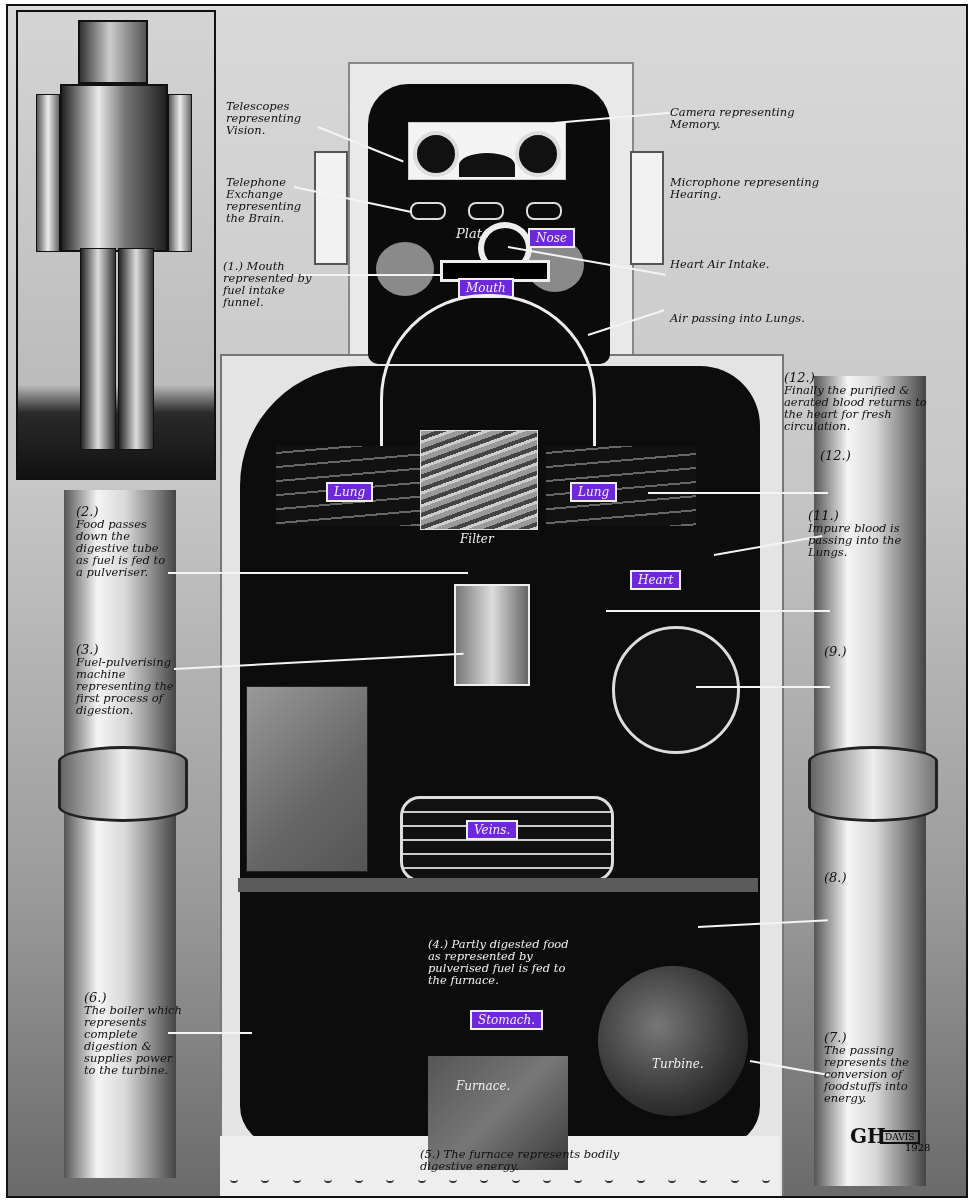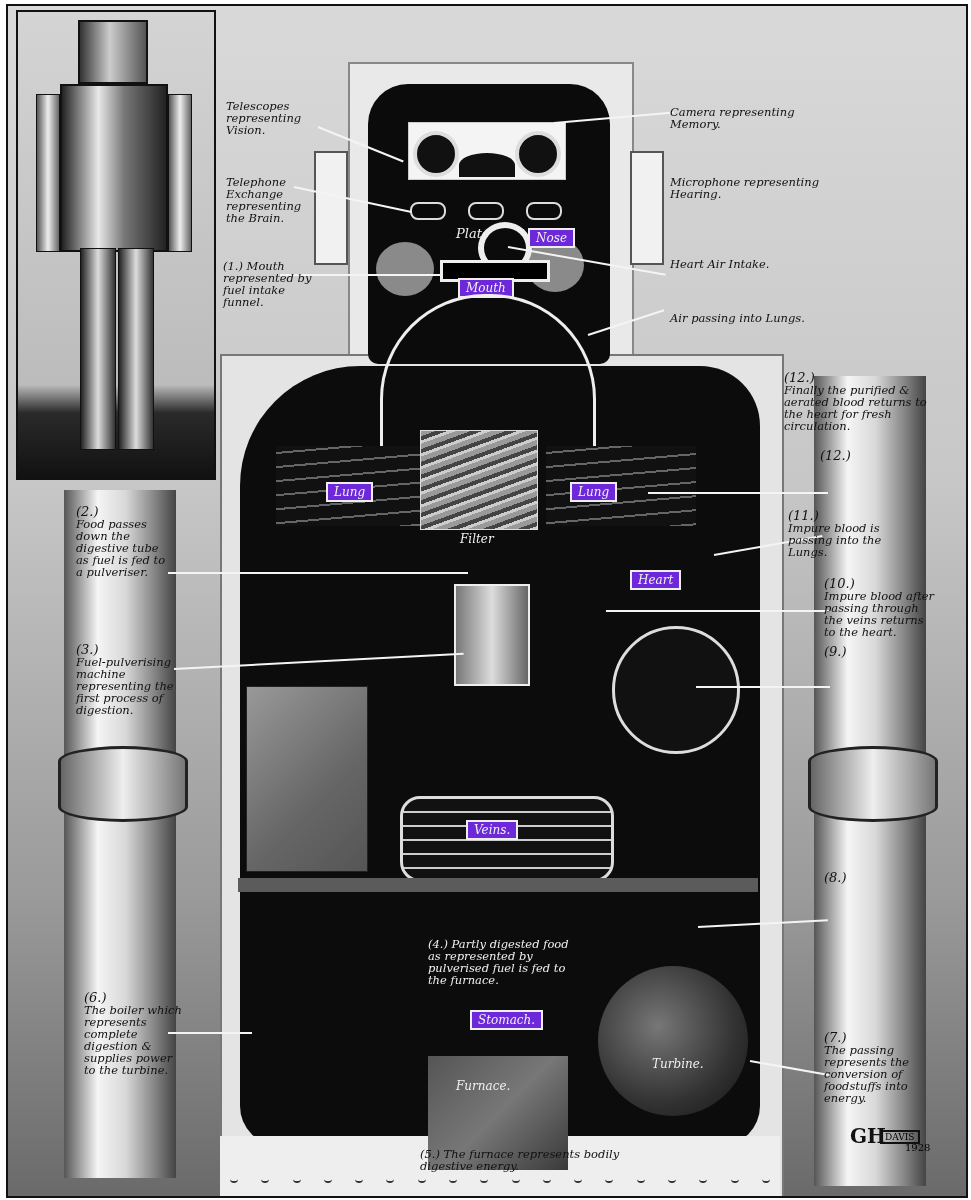--- a/index.html
+++ b/index.html
@@ -200,27 +200,23 @@
     <span>The furnace represents bodily digestive energy.</span>
   </div>
 
   <div class="label" style="left:776px;top:366px;width:160px;">
     <span class="num">(12.)</span>
     <span>Finally the purified &amp; aerated blood returns to the heart for fresh circulation.</span>
   </div>
   <div class="label" style="left:812px;top:444px;width:120px;">
     <span class="num">(12.)</span>
   </div>
-  <div class="label" style="left:780px;top:504px;width:112px;">
+  <div class="label" style="left:800px;top:504px;width:112px;">
     <span class="num">(11.)</span>
     <span>Impure blood is passing into the Lungs.</span>
-  </div>
-  <div class="label" style="left:816px;top:572px;width:112px;">
-    <span class="num">(10.)</span>
-    <span>Impure blood after passing through the veins returns to the heart.</span>
   </div>
   <div class="label" style="left:816px;top:640px;width:116px;">
     <span class="num">(9.)</span>
   </div>
   <div class="label" style="left:816px;top:866px;width:116px;">
     <span class="num">(8.)</span>
   </div>
   <div class="label" style="left:816px;top:1026px;width:110px;">
     <span class="num">(7.)</span>
     <span>The passing represents the conversion of foodstuffs into energy.</span>

